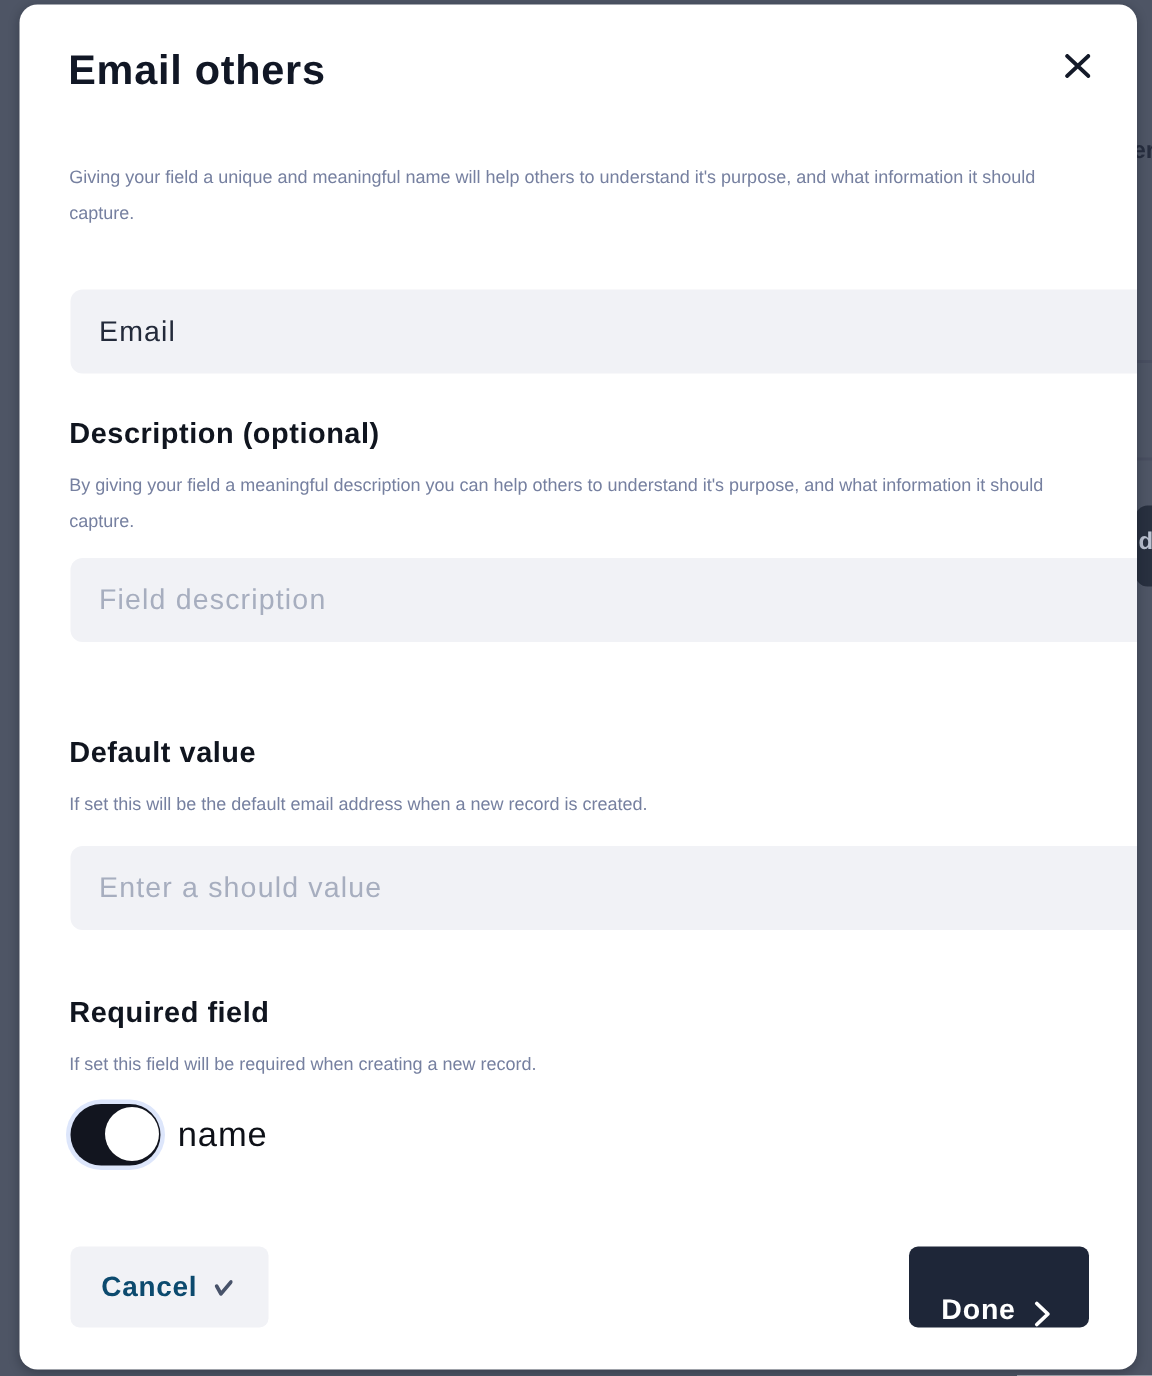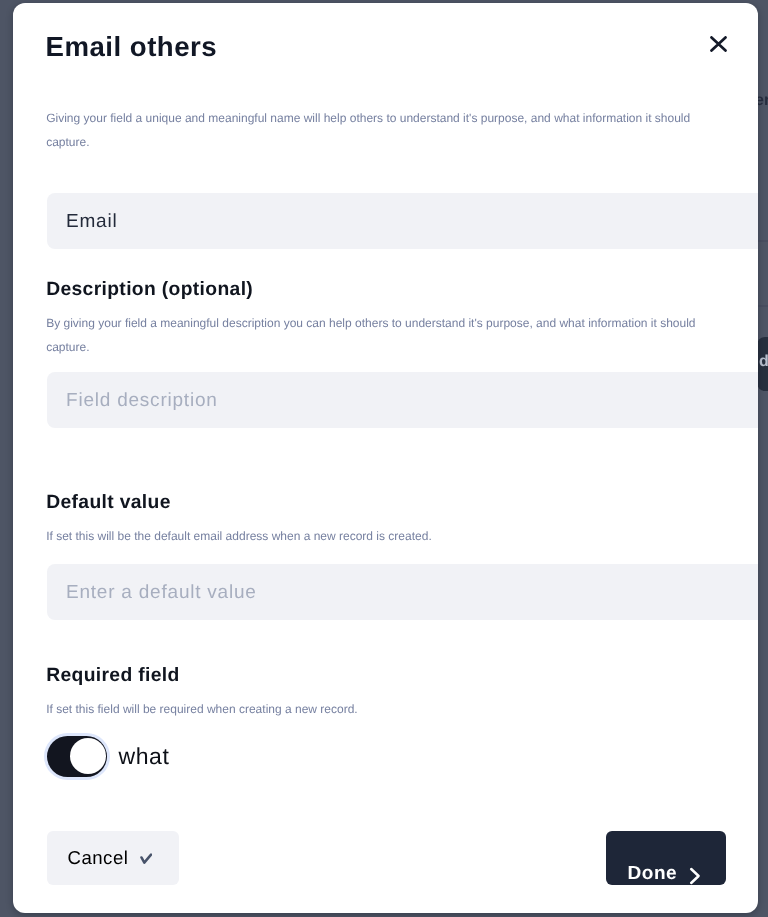--- a/index.html
+++ b/index.html
@@ -40,21 +40,21 @@
   .toggle{position:relative;width:60px;height:41px;border-radius:21px;background:#12151f;
           box-shadow:0 0 0 3px #dde6fb;cursor:pointer;}
   .toggle .knob{position:absolute;top:2.3px;left:22.7px;width:36px;height:36px;border-radius:50%;
                 background:#fff;}
   .toggle-label{margin-left:11.5px;font-size:23px;letter-spacing:0.6px;color:#0d1017;}
 
   
   .btn-cancel{position:absolute;left:34px;top:828px;width:132px;height:54px;border-radius:6px;box-sizing:border-box;
               background:#f1f2f6;display:flex;align-items:center;justify-content:flex-start;
               padding-left:20.5px;gap:11.3px;cursor:pointer;}
-  .btn-cancel .lbl{font-size:18.6px;font-weight:normal;color:#000000;letter-spacing:0.5px;}
+  .btn-cancel .lbl{font-size:18.6px;font-weight:bold;color:#0c4a6e;letter-spacing:0.5px;}
   .btn-done{position:absolute;left:593px;top:828px;width:120px;height:54px;border-radius:6px;box-sizing:border-box;
             background:#1e2638;display:flex;align-items:flex-end;justify-content:flex-start;
             padding-left:21.5px;gap:11.3px;cursor:pointer;}
   .btn-done .lbl{font-size:19px;font-weight:bold;color:#ffffff;letter-spacing:0.55px;}
 </style>
 </head>
 <body>
 
 <div class="backdrop">
   <div class="bg-page">
@@ -90,32 +90,32 @@
   </div>
   <div class="field" style="top:369px">
     <span class="ph">Field description</span>
   </div>
 
   <div class="section" style="top:488.5px">
     <div class="sec-label">Default value</div>
     <div class="sec-desc">If set this will be the default email address when a new record is created.</div>
   </div>
   <div class="field" style="top:561px">
-    <span class="ph">Enter a default value</span>
+    <span class="ph">Enter a should value</span>
   </div>
 
   <div class="section" style="top:661.5px">
     <div class="sec-label">Required field</div>
     <div class="sec-desc">If set this field will be required when creating a new record.</div>
   </div>
   <div class="toggle-row" style="top:732.5px">
     <div class="toggle">
       <div class="knob"></div>
     </div>
-    <div class="toggle-label">what</div>
+    <div class="toggle-label">name</div>
   </div>
 
   <div class="btn-cancel">
     <span class="lbl">Cancel</span>
     <svg width="12.5" height="11.2" viewBox="0 0 12.5 11.2" style="margin-top:2px">
       <path d="M1.45 4.45 L4.3 9.6 L11.05 1.6" fill="none" stroke="#48536a" stroke-width="2.5" stroke-linecap="round" stroke-linejoin="round"></path>
     </svg>
   </div>
 
   <div class="btn-done">

